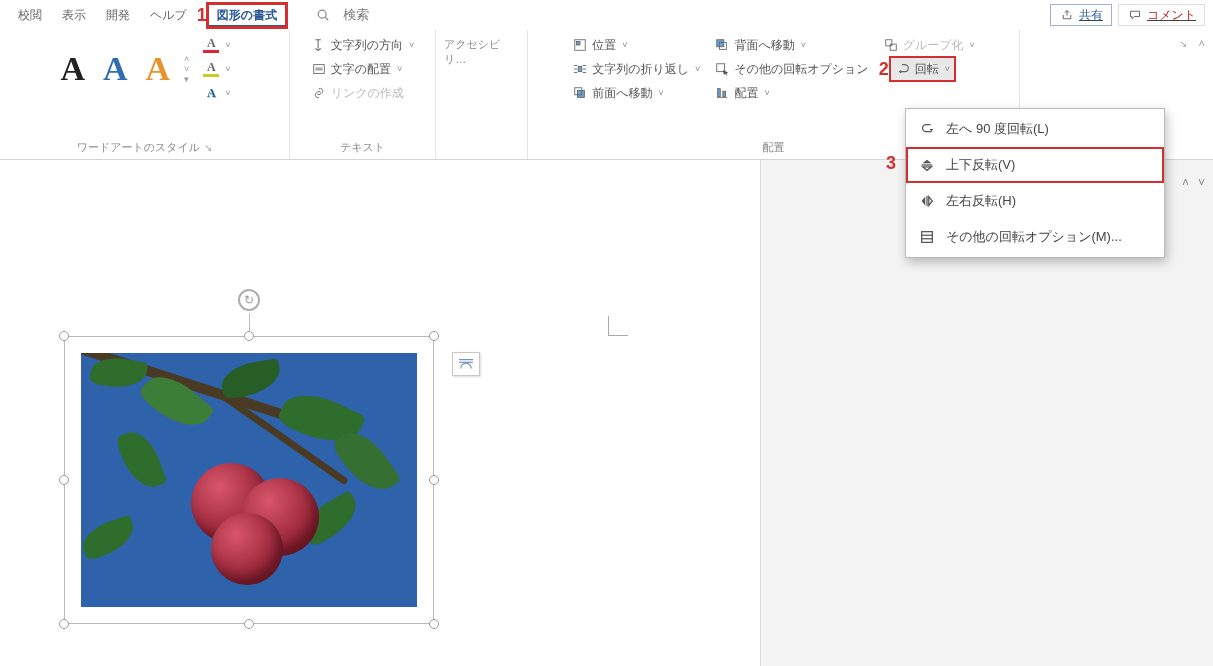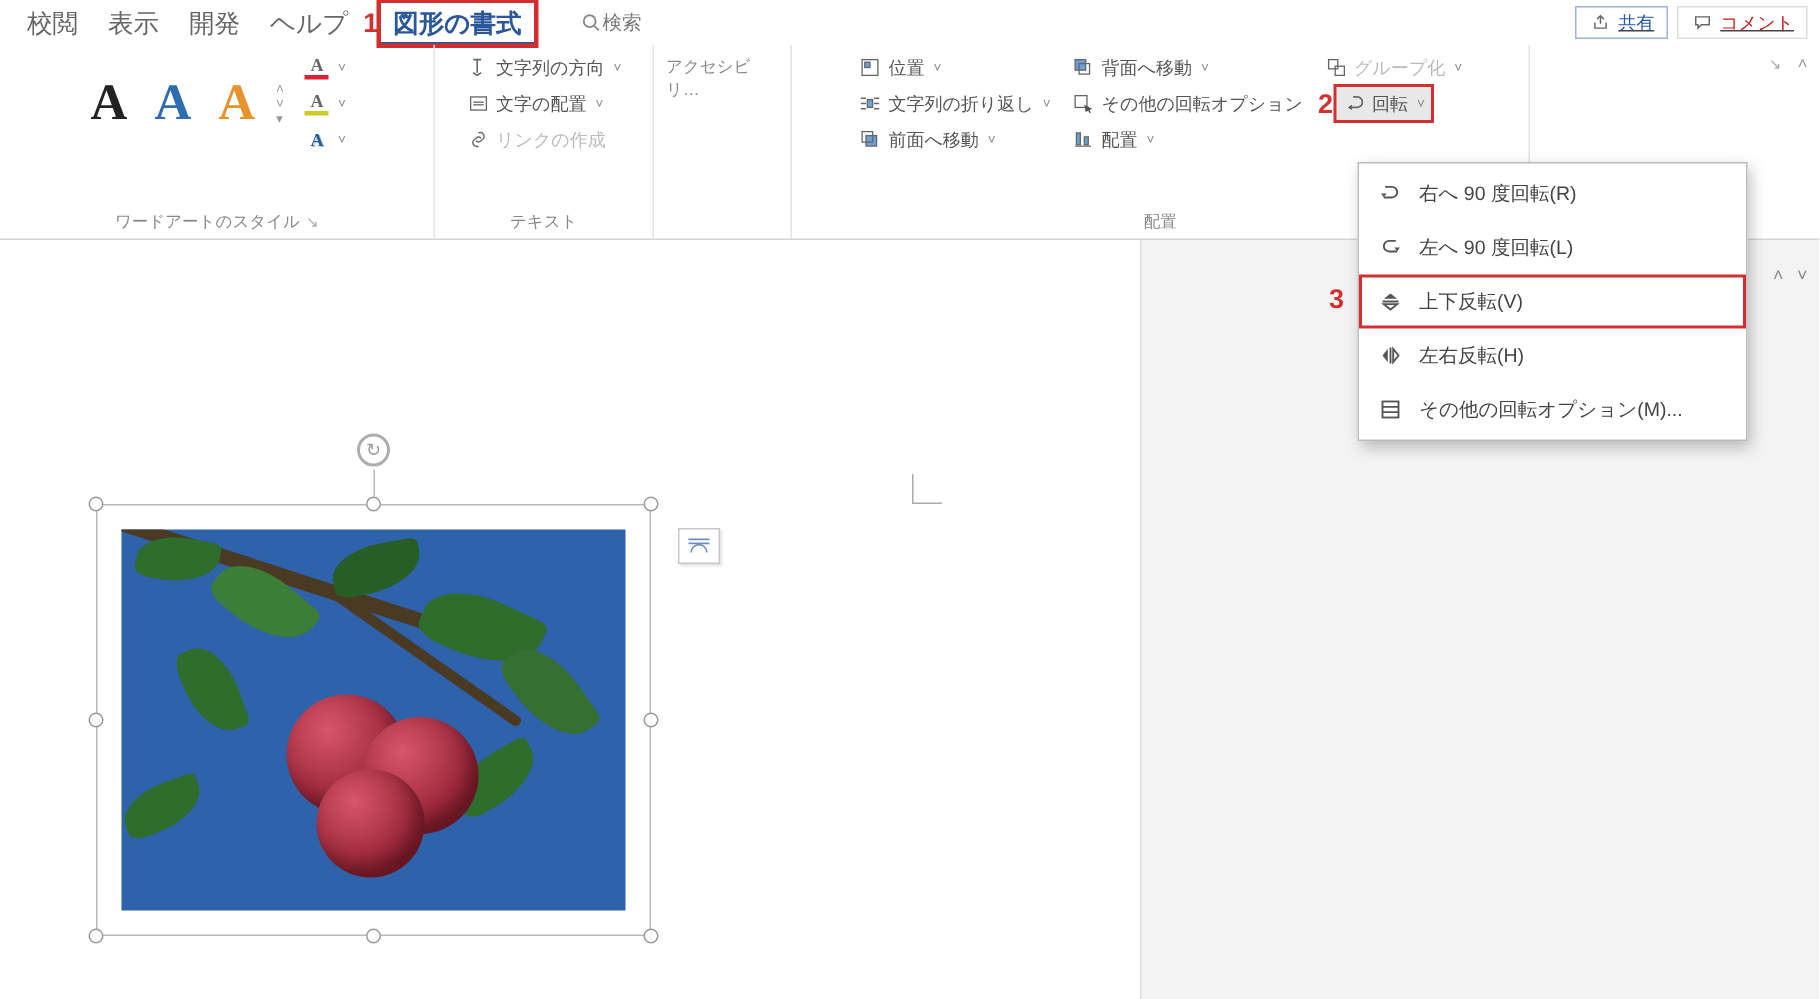--- a/index.html
+++ b/index.html
@@ -17,37 +17,37 @@
   
   .tabbar {
     height: 30px;
     display: flex;
     align-items: center;
     padding: 0 8px;
     background: #fff;
   }
   .tab {
     padding: 4px 10px;
-    font-size: 17px;
+    font-size: 12px;
     color: #666;
     white-space: nowrap;
   }
   .tab.active {
     color: #2a579a;
     font-weight: bold;
     border-bottom: 3px solid #2a579a;
     padding-bottom: 1px;
   }
   .tab.active-box {
     outline: 3px solid #d32f2f;
     outline-offset: -2px;
   }
   .search-area { display:flex; align-items:center; margin-left:28px; }
   .search-icon { width:16px;height:16px;color:#888;display:flex;align-items:center;justify-content:center; }
-  .search-text { font-size:13px; color:#777; margin-left:0; }
+  .search-text { font-size:13px; color:#777; margin-left:12px; }
   .right-buttons { margin-left:auto; display:flex; gap:6px;text-decoration:underline; }
   .share-btn, .comment-btn {
     height:22px; padding:2px 8px;
     border:1px solid #ccc; background:#fff;
     display:flex; align-items:center; gap:4px;
     font-size:12px; color:#333;
   }
   .share-btn { color:#2a579a; border-color:#9ab3d6; }
   .comment-btn { color:#b91c1c; border-color:#ddd; }
   .callout-num {
@@ -395,29 +395,20 @@
   </div>
 
   <div class="group" style="flex:1;border-right:none">
     <div class="group-label" style="align-self:flex-end"><span class="group-launch">↘</span>
       <span style="margin-left:8px;color:#999">˄</span>
     </div>
   </div>
 </div>
 
 <div class="rotate-menu">
-  <div class="mitem">
-    <span class="micon">
-        <svg viewBox="0 0 18 18" width="16" height="16" stroke="currentColor" fill="none" stroke-width="1.4">
-          <path d="M5 4h5a4 4 0 0 1 0 8H4"></path>
-          <path d="M6 9l-2 3-2-3" fill="#555" stroke="none"></path>
-        </svg>
-      </span>
-    <span>右へ 90 度回転(R)</span>
-  </div>
   <div class="mitem">
     <span class="micon">
         <svg viewBox="0 0 18 18" width="16" height="16" stroke="currentColor" fill="none" stroke-width="1.4">
           <path d="M13 4H8a4 4 0 0 0 0 8h6"></path>
           <path d="M12 9l2 3 2-3" fill="#555" stroke="none"></path>
         </svg>
       </span>
     <span>左へ 90 度回転(L)</span>
   </div>
   <div style="position:relative">

